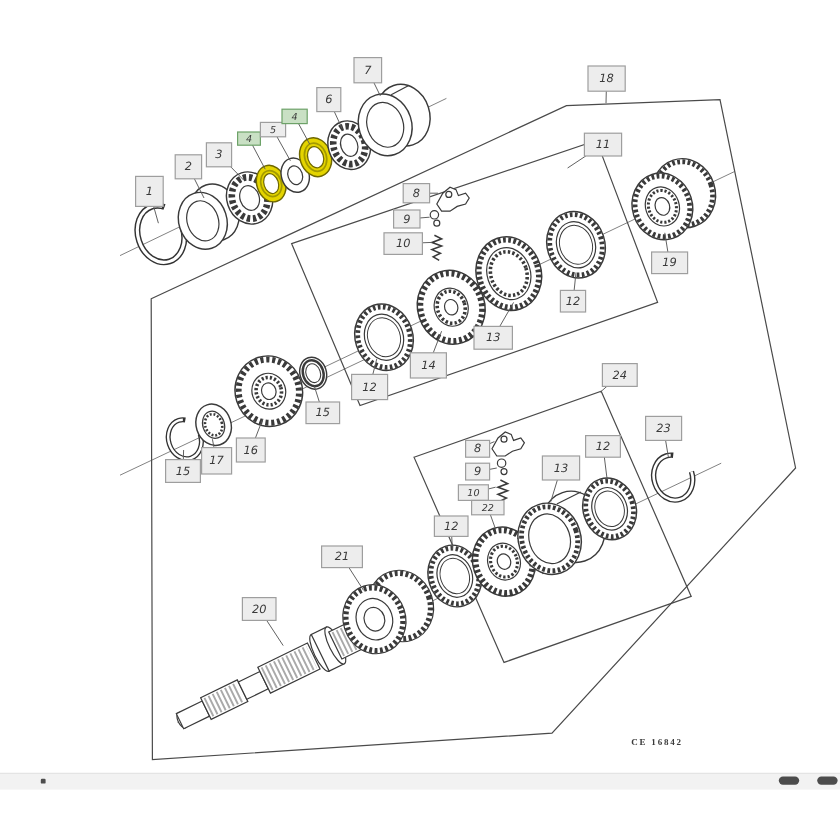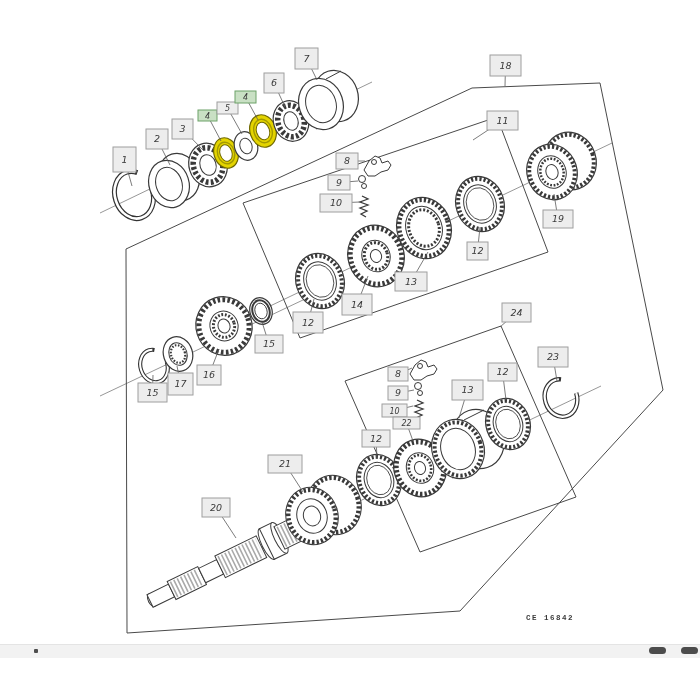--- a/index.html
+++ b/index.html
@@ -1,21 +1,21 @@
 <!DOCTYPE html>
 <html><head>
 <meta charset="utf-8">
 <style>
   html,body{margin:0;padding:0;background:#fff;}
   #stage{position:relative;width:700px;height:700px;background:#ffffff;overflow:hidden;
          font-family:"Liberation Sans",sans-serif;}
   #diagram-svg{position:absolute;left:0;top:0;}
   #labels-layer text{font-family:"DejaVu Sans",sans-serif;font-style:italic;}
   #figure-code{position:absolute;left:526px;top:614px;font-size:7.5px;font-weight:600;
-               color:#3a3a3a;letter-spacing:1.5px;font-family:Liberation Mono, monospace;}
+               color:#3a3a3a;letter-spacing:1.5px;font-family:Liberation Serif, serif;}
   #statusbar{position:absolute;left:0;top:644px;width:700px;height:13px;background:#f2f2f2;
              border-top:1px solid #e4e4e4;}
   #status-dot{position:absolute;left:34px;top:4px;width:4px;height:4px;background:#4e4e4e;border-radius:1px;}
   .round-btn{position:absolute;top:2px;width:17px;height:7px;background:#4c4c4c;border-radius:5px;}
   #round-btn-1{left:649px;} #round-btn-2{left:681px;}
 </style>
 </head>
 <body>
 
 <div id="stage">

